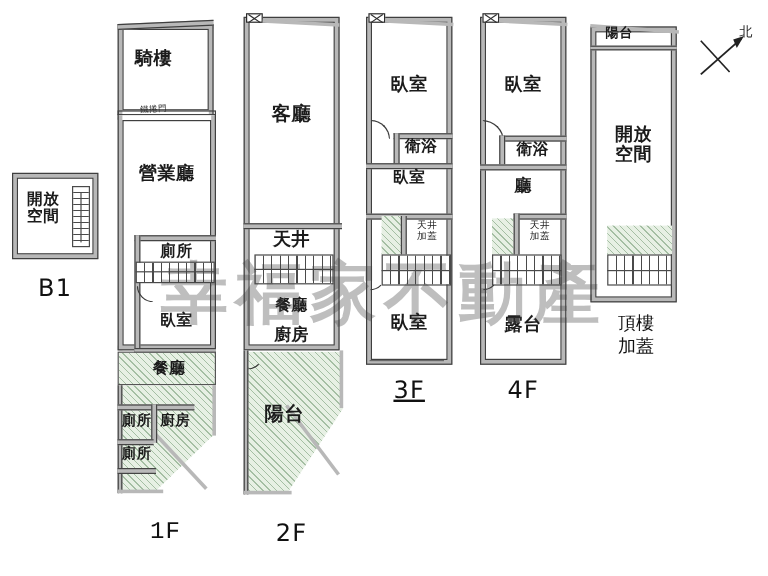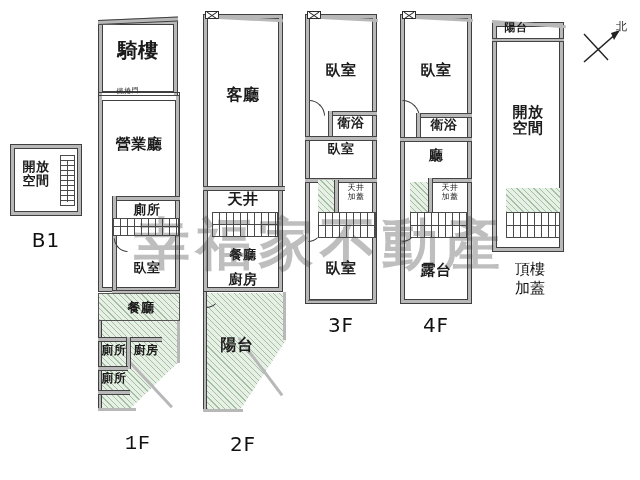--- a/index.html
+++ b/index.html
@@ -211,21 +211,21 @@
 空間</div>
     <div class="stairs" style="left:60px; top:155px; width:15px; height:51px;"></div>
     <div class="thin" style="left:67px; top:160px; width:1px; height:42px;"></div>
     <div class="floorname" style="left:16px; top:228px; width:60px;">B1</div>
   </div>
 
   <div class="plan">
 
     <div class="shell" style="left:98px; top:20px; width:80px; height:76px; border-bottom:none;"></div>
     <div class="thin" style="left:98px; top:20px; width:80px; height:3px; transform:rotate(-2.5deg); transform-origin:left top; background:#b8b8b8; border-top:1px solid #3f3f3f; border-bottom:1px solid #3f3f3f;"></div>
-    <div class="lbl" style="left:100px; top:40px; width:76px; font-size:20px;">騎樓</div>
+    <div class="lbl" style="left:90px; top:40px; width:76px; font-size:15px;">騎樓</div>
 
     <div class="divider" style="left:98px; top:95px; width:82px; height:4px;"></div>
     <div class="lbl n" style="left:102px; top:88px; width:52px; font-size:7px; transform:rotate(-3deg); font-weight:400;">鐵捲門</div>
 
     <div class="shell" style="left:98px; top:96px; width:82px; height:196px; border-top:none;"></div>
 
     <div class="lbl" style="left:100px; top:136px; width:78px; font-size:15px;">營業廳</div>
 
     <div class="divider" style="left:112px; top:196px; width:68px;"></div>
     <div class="divider v" style="left:112px; top:196px; height:100px;"></div>
@@ -309,21 +309,21 @@
     <div class="divider v" style="left:334px; top:180px; height:32px;"></div>
 
     <div class="stairs h" style="left:318px; top:212px; width:58px; height:26px;"></div>
     <div class="thin" style="left:318px; top:225px; width:58px; height:1px;"></div>
     <div class="door br" style="left:308px; top:228px; width:14px; height:14px;"></div>
 
     <div class="lbl" style="left:307px; top:260px; width:68px; font-size:15px;">臥室</div>
 
     <div class="dimline" style="left:308px; top:300px; width:62px;"></div>
 
-    <div class="floorname" style="left:311px; top:313px; width:60px;">3F</div>
+    <div class="floorname" style="left:311px; top:313px; width:60px;text-decoration:underline;">3F</div>
   </div>
 
   <div class="plan">
     <div class="shell" style="left:400px; top:14px; width:72px; height:290px;"></div>
     <div class="window" style="left:402px; top:11px; width:14px; height:8px;"></div>
     <div class="thin" style="left:416px; top:16px; width:57px; height:3px; background:#b8b8b8; transform:rotate(3deg); transform-origin:left top;"></div>
 
     <div class="lbl" style="left:402px; top:62px; width:68px; font-size:15px;">臥室</div>
 
     <div class="door tr" style="left:402px; top:100px; width:18px; height:18px;"></div>

